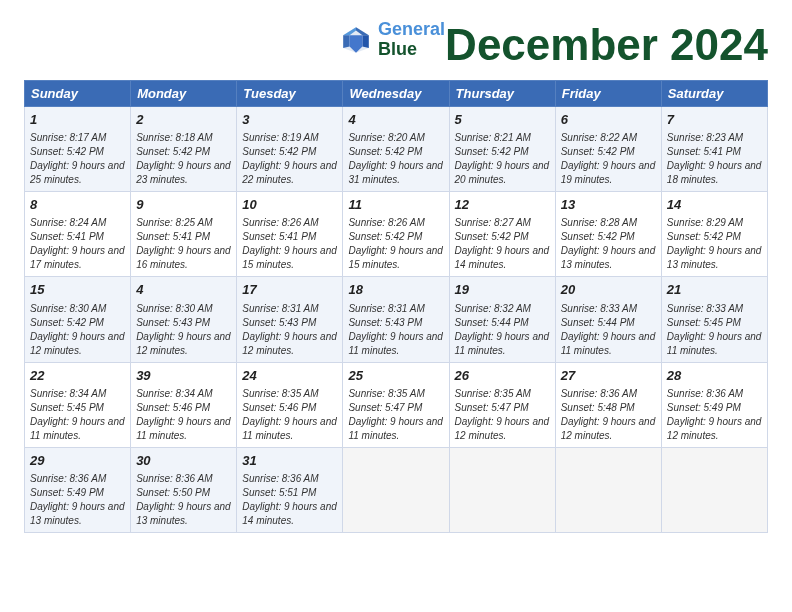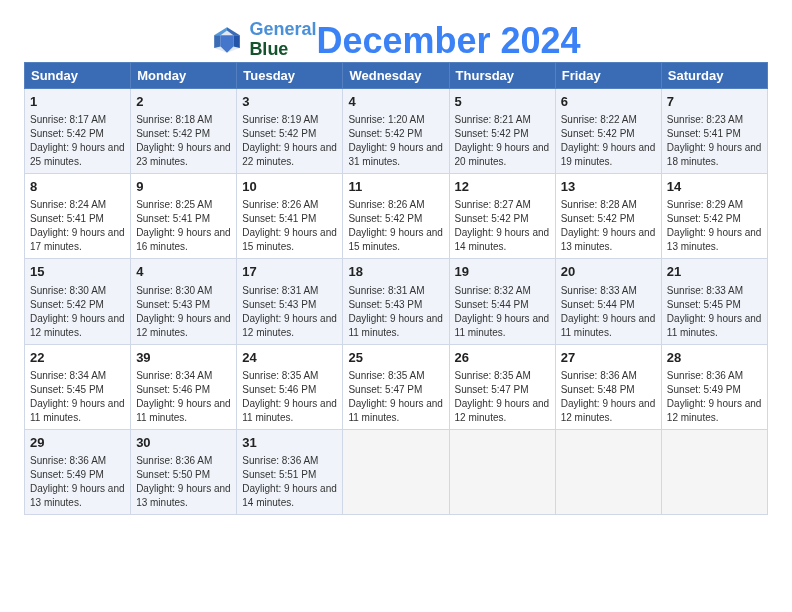--- a/index.html
+++ b/index.html
@@ -10,22 +10,23 @@
       height: 612px;
       overflow: hidden;
     }
     .page {
       width: 792px;
       height: 612px;
       padding: 20px 24px 16px 24px;
     }
     .header {
       display: flex;
-      justify-content: center;
+      justify-content: flex-end;
       align-items: flex-start;
+      margin-bottom: 10px;
     }
     .logo {
       display: flex;
       align-items: center;
       gap: 6px;
     }
     .logo-text {
       font-size: 18px;
       font-weight: bold;
       color: #1a1a1a;
@@ -35,32 +36,33 @@
       color: #4a90d9;
     }
     .logo-icon {
       width: 32px;
       height: 32px;
     }
     .title-block {
       text-align: right;
     }
     .main-title {
-      font-size: 36px;
+      font-size: 44px;
       font-weight: bold;
-      color: #3b82f6;
+      color: #14532d;
     }
     .subtitle {
       font-size: 15px;
       color: #444;
     }
     table {
       width: 100%;
       border-collapse: collapse;
       table-layout: fixed;
+      font-style: italic;
     }
     thead tr th {
       background: #3a6bb5;
       color: #fff;
       font-size: 13px;
       font-weight: bold;
       padding: 5px 6px;
       text-align: left;
       border: 1px solid #5580c0;
     }
@@ -124,21 +126,21 @@
           <th>Thursday</th>
           <th>Friday</th>
           <th>Saturday</th>
         </tr>
     </thead>
     <tbody id="calendar-body">
     <tr>
           <td><span class="day-num">1</span><span>Sunrise: 8:17 AM</span><br><span>Sunset: 5:42 PM</span><br><span>Daylight: 9 hours and 25 minutes.</span></td>
           <td><span class="day-num">2</span><span>Sunrise: 8:18 AM</span><br><span>Sunset: 5:42 PM</span><br><span>Daylight: 9 hours and 23 minutes.</span></td>
           <td><span class="day-num">3</span><span>Sunrise: 8:19 AM</span><br><span>Sunset: 5:42 PM</span><br><span>Daylight: 9 hours and 22 minutes.</span></td>
-          <td><span class="day-num">4</span><span>Sunrise: 1:20 AM</span><br><span>Sunset: 5:42 PM</span><br><span>Daylight: 9 hours and 31 minutes.</span></td>
+          <td><span class="day-num">4</span><span>Sunrise: 8:20 AM</span><br><span>Sunset: 5:42 PM</span><br><span>Daylight: 9 hours and 31 minutes.</span></td>
           <td><span class="day-num">5</span><span>Sunrise: 8:21 AM</span><br><span>Sunset: 5:42 PM</span><br><span>Daylight: 9 hours and 20 minutes.</span></td>
           <td><span class="day-num">6</span><span>Sunrise: 8:22 AM</span><br><span>Sunset: 5:42 PM</span><br><span>Daylight: 9 hours and 19 minutes.</span></td>
           <td><span class="day-num">7</span><span>Sunrise: 8:23 AM</span><br><span>Sunset: 5:41 PM</span><br><span>Daylight: 9 hours and 18 minutes.</span></td>
         </tr>
         <tr>
           <td><span class="day-num">8</span><span>Sunrise: 8:24 AM</span><br><span>Sunset: 5:41 PM</span><br><span>Daylight: 9 hours and 17 minutes.</span></td>
           <td><span class="day-num">9</span><span>Sunrise: 8:25 AM</span><br><span>Sunset: 5:41 PM</span><br><span>Daylight: 9 hours and 16 minutes.</span></td>
           <td><span class="day-num">10</span><span>Sunrise: 8:26 AM</span><br><span>Sunset: 5:41 PM</span><br><span>Daylight: 9 hours and 15 minutes.</span></td>
           <td><span class="day-num">11</span><span>Sunrise: 8:26 AM</span><br><span>Sunset: 5:42 PM</span><br><span>Daylight: 9 hours and 15 minutes.</span></td>
           <td><span class="day-num">12</span><span>Sunrise: 8:27 AM</span><br><span>Sunset: 5:42 PM</span><br><span>Daylight: 9 hours and 14 minutes.</span></td>

